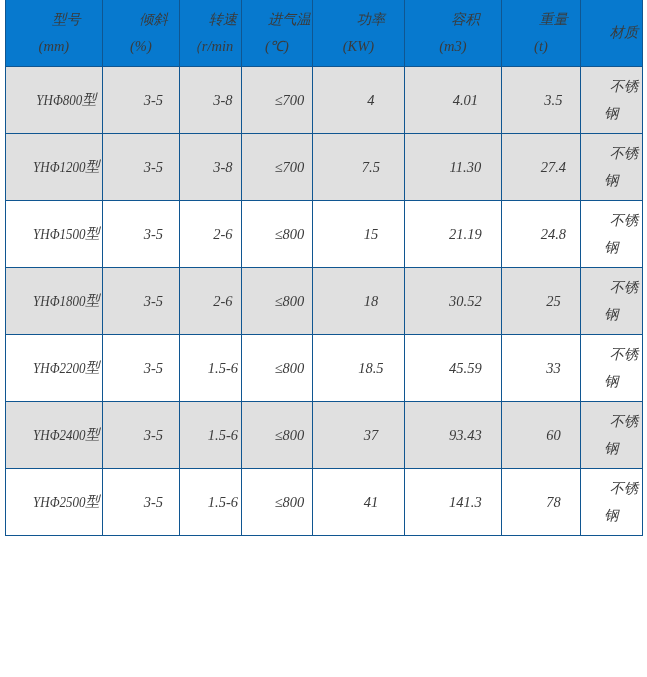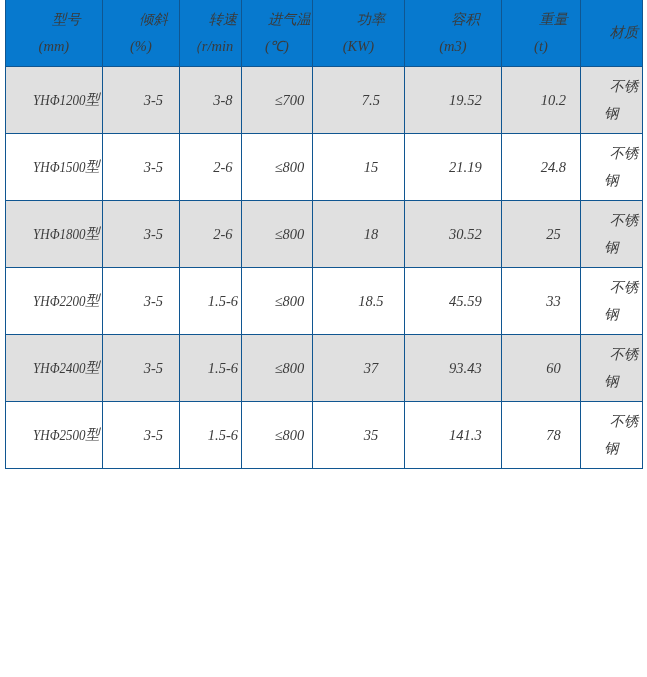--- a/index.html
+++ b/index.html
@@ -120,27 +120,37 @@
           <span class="hline first"><span class="cjk">重量</span></span>
           <span class="hline"><span class="lat">(t)</span></span>
         </th>
         <th>
           <span class="hline first"><span class="cjk">材质</span></span>
         </th>
       </tr>
   </thead>
   <tbody>
       <tr class="alt">
+        <td class="model"><span class="lat">YHΦ800</span><span class="cjk">型</span></td>
+        <td class="tilt"><span class="lat">3-5</span></td>
+        <td class="speed"><span class="lat">3-8</span></td>
+        <td class="temp"><span class="lat">≤700</span></td>
+        <td class="power"><span class="lat">4</span></td>
+        <td class="volume"><span class="lat">4.01</span></td>
+        <td class="weight"><span class="lat">3.5</span></td>
+        <td class="material"><span class="cjk">不锈钢</span></td>
+      </tr>
+      <tr class="alt">
         <td class="model"><span class="lat">YHΦ1200</span><span class="cjk">型</span></td>
         <td class="tilt"><span class="lat">3-5</span></td>
         <td class="speed"><span class="lat">3-8</span></td>
         <td class="temp"><span class="lat">≤700</span></td>
         <td class="power"><span class="lat">7.5</span></td>
-        <td class="volume"><span class="lat">19.52</span></td>
-        <td class="weight"><span class="lat">10.2</span></td>
+        <td class="volume"><span class="lat">11.30</span></td>
+        <td class="weight"><span class="lat">27.4</span></td>
         <td class="material"><span class="cjk">不锈钢</span></td>
       </tr>
       <tr>
         <td class="model"><span class="lat">YHΦ1500</span><span class="cjk">型</span></td>
         <td class="tilt"><span class="lat">3-5</span></td>
         <td class="speed"><span class="lat">2-6</span></td>
         <td class="temp"><span class="lat">≤800</span></td>
         <td class="power"><span class="lat">15</span></td>
         <td class="volume"><span class="lat">21.19</span></td>
         <td class="weight"><span class="lat">24.8</span></td>
@@ -174,19 +184,19 @@
         <td class="power"><span class="lat">37</span></td>
         <td class="volume"><span class="lat">93.43</span></td>
         <td class="weight"><span class="lat">60</span></td>
         <td class="material"><span class="cjk">不锈钢</span></td>
       </tr>
       <tr>
         <td class="model"><span class="lat">YHΦ2500</span><span class="cjk">型</span></td>
         <td class="tilt"><span class="lat">3-5</span></td>
         <td class="speed"><span class="lat">1.5-6</span></td>
         <td class="temp"><span class="lat">≤800</span></td>
-        <td class="power"><span class="lat">35</span></td>
+        <td class="power"><span class="lat">41</span></td>
         <td class="volume"><span class="lat">141.3</span></td>
         <td class="weight"><span class="lat">78</span></td>
         <td class="material"><span class="cjk">不锈钢</span></td>
       </tr>
     </tbody>
 </table>
 
 </body></html>

